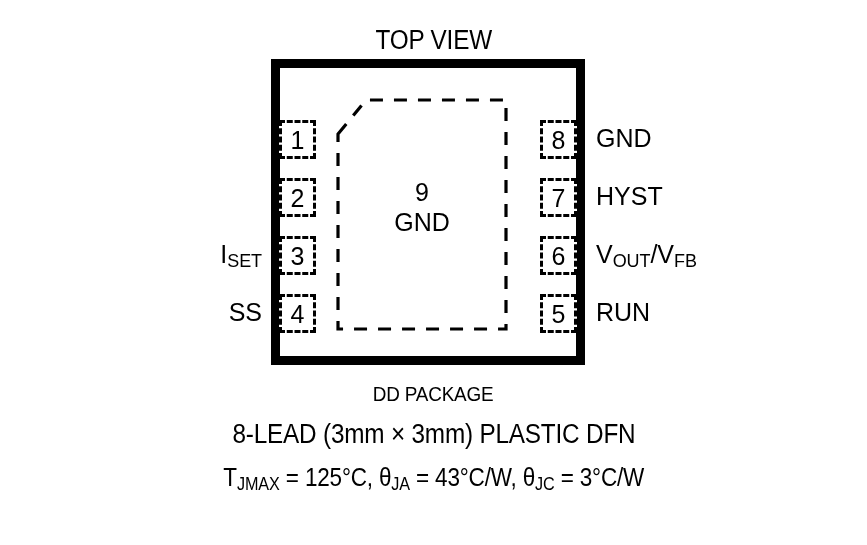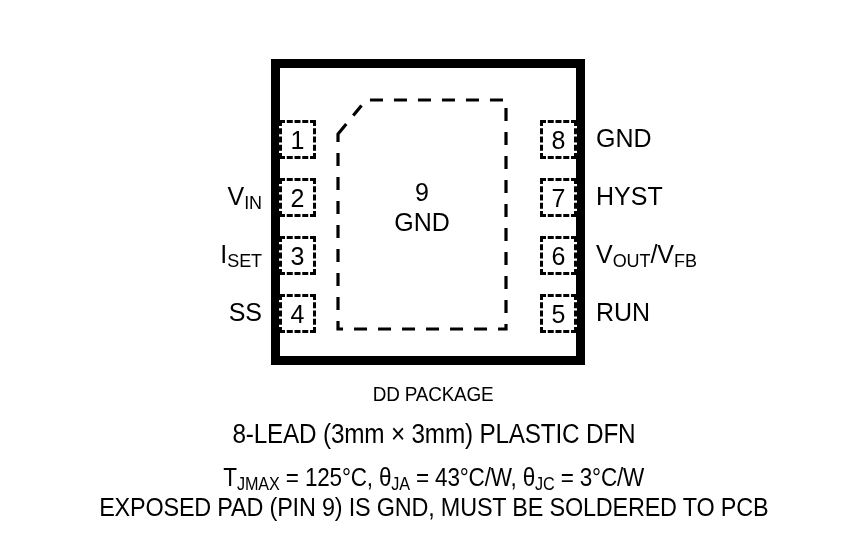--- a/index.html
+++ b/index.html
@@ -142,24 +142,24 @@
   #package-name      { top: 378px; font-size: 21px; line-height: 32px; }
   #package-desc      { top: 418px; font-size: 27px; line-height: 32px; }
   #thermal-line      { top: 462px; font-size: 25px; line-height: 30px; }
   #exposed-pad-note  { top: 492px; font-size: 26px; line-height: 31px; }
 </style>
 </head>
 <body>
 
 <div class="page">
 
-
-  <div class="left-label-wrap lbl-y2">
-    <span>V</span><sub class="sb">IN</sub>
-  </div>
+  <div class="ctext" id="top-view-label">
+    <span class="cap-scale">TOP VIEW</span>
+  </div>
+
   <div class="left-label-wrap lbl-y4">
     <span>SS</span>
   </div>
   <div class="left-label-wrap lbl-y3">
     <span>I</span><sub class="sb">SET</sub>
   </div>
 
   <div class="pin-label right lbl-y1">
     <span>GND</span>
   </div>
@@ -217,17 +217,14 @@
   </div>
 
   <div class="ctext" id="package-desc">
     <span class="cap-scale">8-LEAD (3mm × 3mm) PLASTIC DFN</span>
   </div>
 
   <div class="ctext" id="thermal-line">
     <span class="cap-scale"><span>T</span><sub class="sb">JMAX</sub><span> = 125°C, θ</span><sub class="sb">JA</sub><span> = 43°C/W, θ</span><sub class="sb">JC</sub><span> = 3°C/W</span></span>
   </div>
 
-  <div class="ctext" id="exposed-pad-note">
-    <span class="cap-scale">EXPOSED PAD (PIN 9) IS GND, MUST BE SOLDERED TO PCB</span>
-  </div>
 
 </div>
 
 </body></html>

